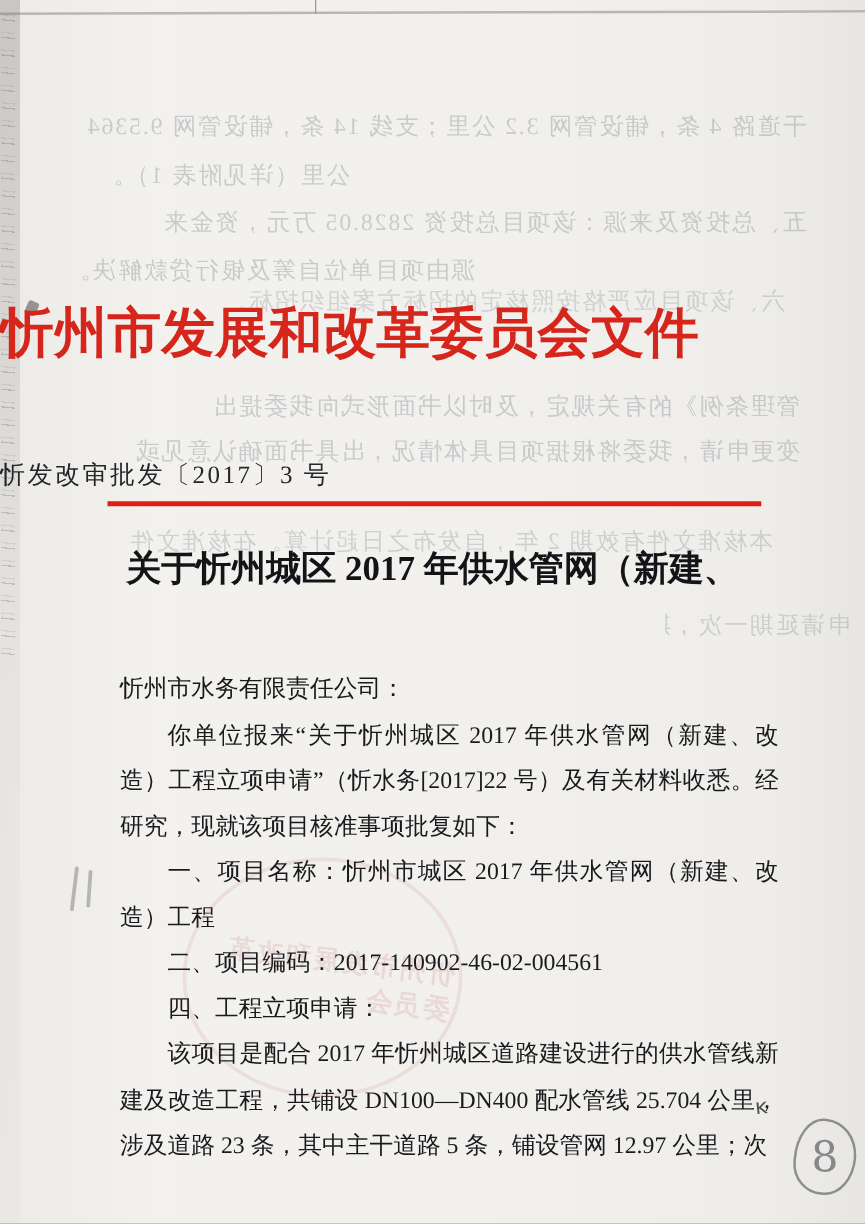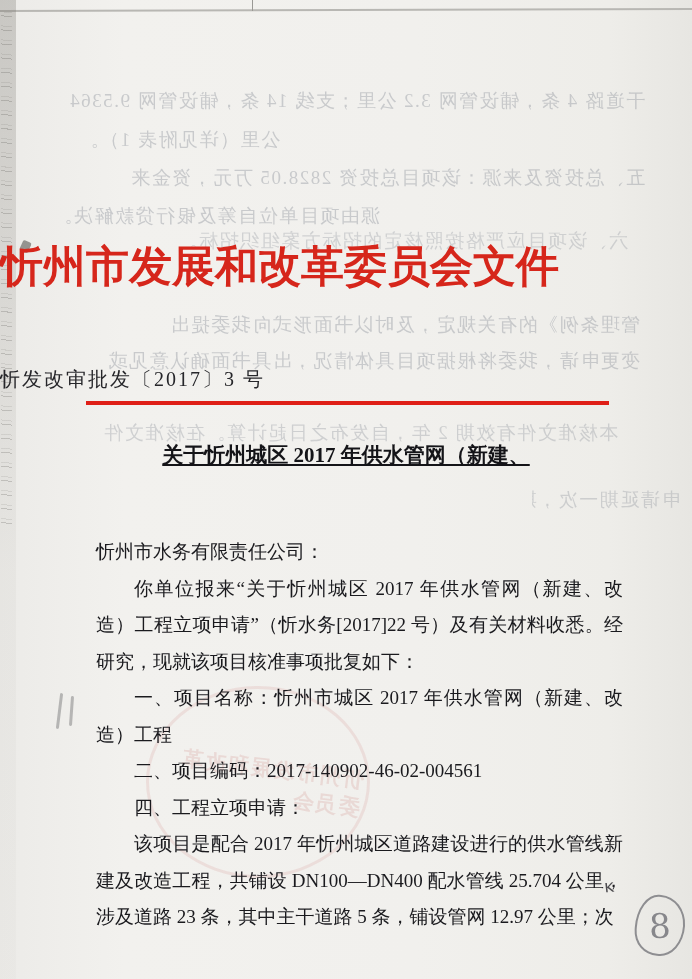--- a/index.html
+++ b/index.html
@@ -44,21 +44,21 @@
     font-size:21px; letter-spacing:2px; font-weight:bold; }
 
   
   .red-header { position:absolute; top:238px; left:0; width:100%;
     text-align:left; font-size:43px; font-weight:bold; color:#d6261b;
     letter-spacing:0px; white-space:nowrap; }
   .doc-number { position:absolute; top:366px; left:0; width:100%;
     text-align:left; font-size:20px; color:#26262a; letter-spacing:2px; }
   .red-rule { position:absolute; top:401px; left:86px; width:523px; height:4px; background:#df1f17; }
   .doc-title { position:absolute; top:437px; left:46px; width:600px;
-    text-align:center; font-size:21px; font-weight:bold; color:#141418; line-height:37px;text-decoration:underline; }
+    text-align:center; font-size:28px; font-weight:bold; color:#141418; line-height:37px; }
   .doc-body { position:absolute; top:534px; left:96px; width:527px;
     font-size:19px; line-height:36.5px; color:#1a1a1e; text-align:justify; }
   .doc-body p { margin:0; text-indent:2em; }
   .doc-body p.recipient { text-indent:0; }
 
   
   .page-circle { position:absolute; left:635px; top:895px; width:46px; height:57px;
     border:2px solid #8e8e91; border-radius:46% 54% 50% 50% / 58% 50% 54% 42%;
     transform:rotate(4deg); display:flex; align-items:center; justify-content:center; }
   .page-num { font-size:34px; color:#87878b; font-family:"DejaVu Serif", serif;

